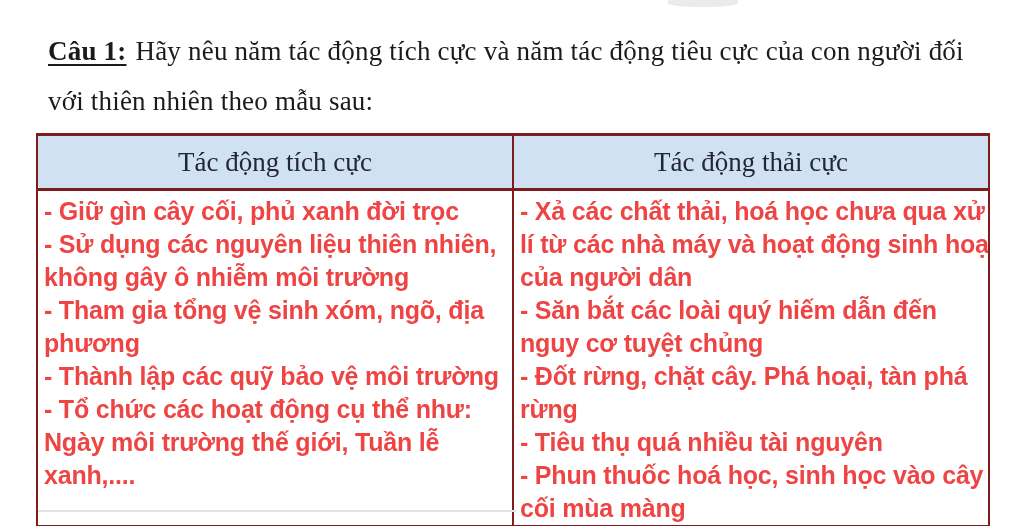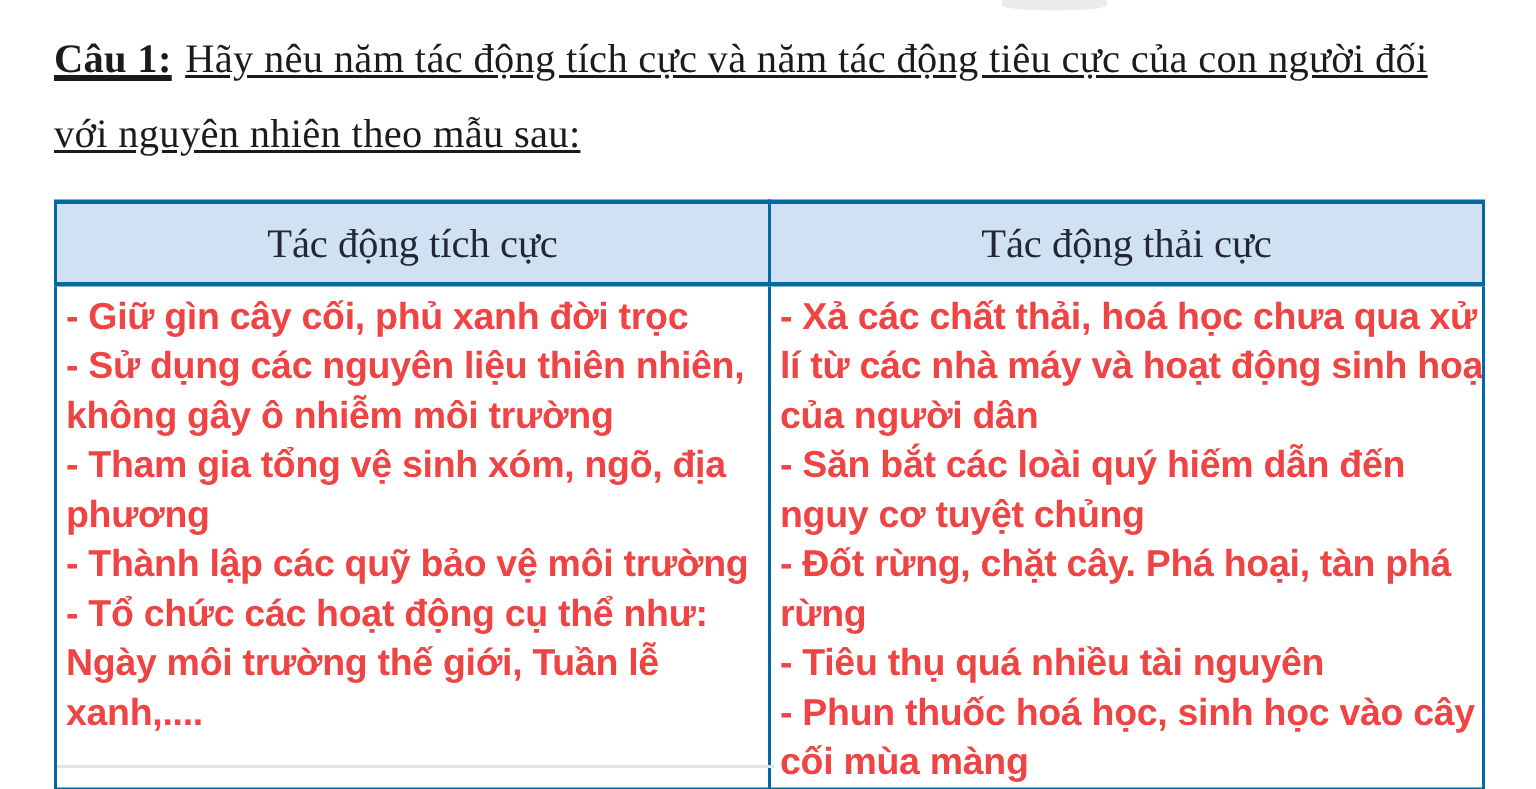--- a/index.html
+++ b/index.html
@@ -24,45 +24,44 @@
   .artifact-bottom {
     position: absolute;
     left: 38px; top: 510px;
     width: 478px; height: 2px;
     background: #e4e4e4;
   }
   .question {
     position: absolute;
     left: 36px; top: 0;
     width: 970px;
-    margin: 0;
+    margin: 12px;
     padding-top: 14px;
     font-size: 27px;
     line-height: 50px;
     letter-spacing: 0.2px;
-    text-decoration: underline;
   }
   .question .qlabel {
     font-weight: bold;
     text-decoration: underline;
     text-underline-offset: 4px;
     text-decoration-thickness: 2px;
   }
   .question .qline1 { padding-left: 9px; }
   .question .qline2 { display: block; }
 
   table.impacts {
     position: absolute;
     left: 36px; top: 133px;
     width: 954px; height: 370px;
     border-collapse: collapse;
     table-layout: fixed;
   }
   table.impacts, table.impacts th, table.impacts td {
-    border: 2px solid #0369a1;
+    border: 2px solid #7f1d1d;
   }
   table.impacts { border-top-width: 3px; }
   table.impacts thead th {
     height: 50px;
     background: #cfe1f2;
     font-family: "Liberation Serif", serif;
     font-weight: normal;
     font-size: 27px;
     color: #232634;
     text-align: center;
@@ -85,21 +84,21 @@
 </style>
 </head>
 <body>
 
 <div class="page">
 
   <div class="artifact-top"></div>
 
   <p class="question">
     <span class="qlabel">Câu 1:</span><span class="qline1">Hãy nêu năm tác động tích cực và năm tác động tiêu cực của con người đối</span>
-    <span class="qline2">với nguyên nhiên theo mẫu sau:</span>
+    <span class="qline2">với thiên nhiên theo mẫu sau:</span>
   </p>
 
   <table class="impacts">
     <thead>
       <tr>
         <th>Tác động tích cực</th>
         <th>Tác động thải cực</th>
       </tr>
     </thead>
     <tbody>

